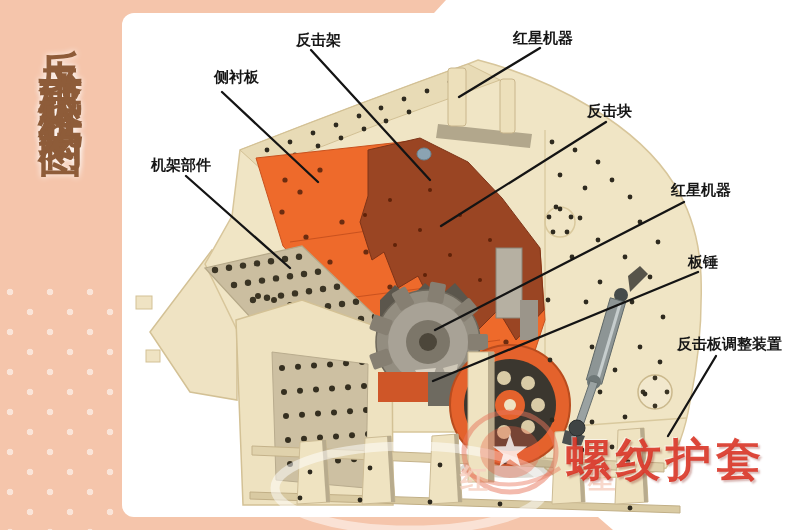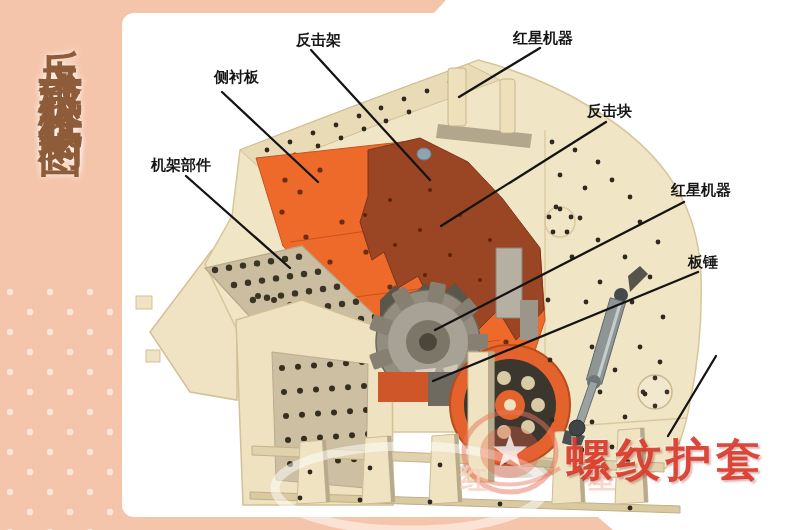--- a/index.html
+++ b/index.html
@@ -382,16 +382,17 @@
     </g>
   </svg>
 
   <div class="dlabel" style="left:296px;top:31px;">反击架</div>
   <div class="dlabel" style="left:513px;top:29px;">红星机器</div>
   <div class="dlabel" style="left:186px;top:68px;margin-left:28px;">侧衬板</div>
   <div class="dlabel" style="left:587px;top:102px;">反击块</div>
   <div class="dlabel" style="left:151px;top:156px;">机架部件</div>
   <div class="dlabel" style="left:671px;top:181px;">红星机器</div>
   <div class="dlabel" style="left:688px;top:253px;">板锤</div>
+  <div class="dlabel" style="left:677px;top:335px;">反击板调整装置</div>
 
   <div class="logo-wm">红 星</div>
   <div class="logo-cn">螺纹护套</div>
 </div>
 
 </body></html>

